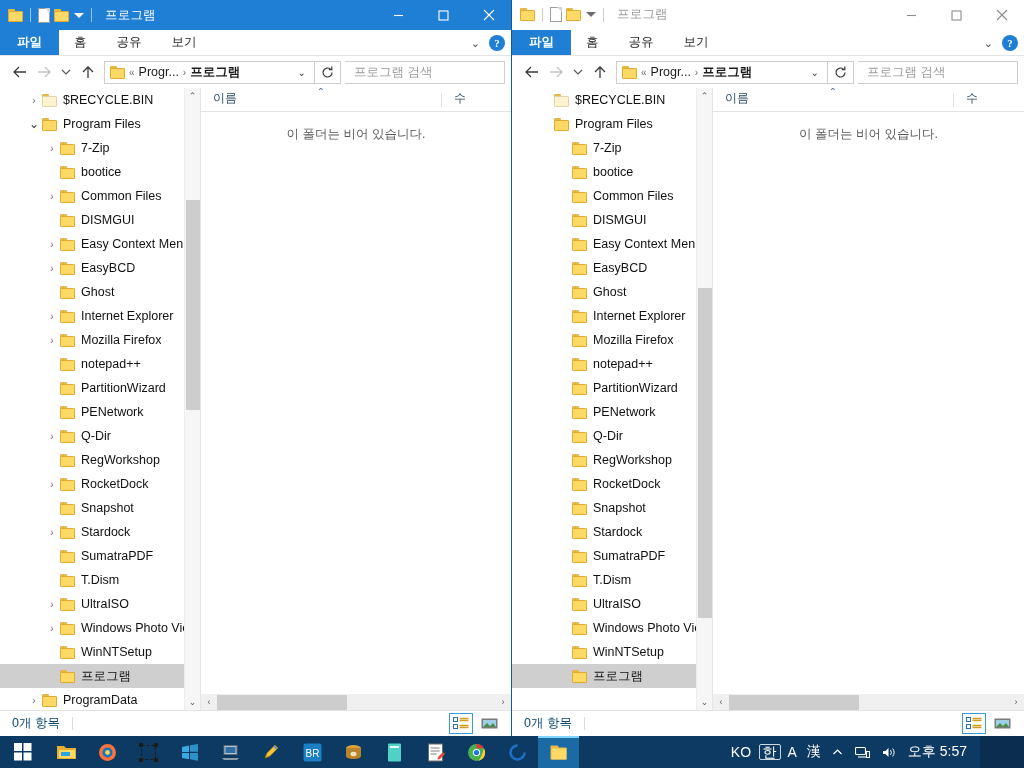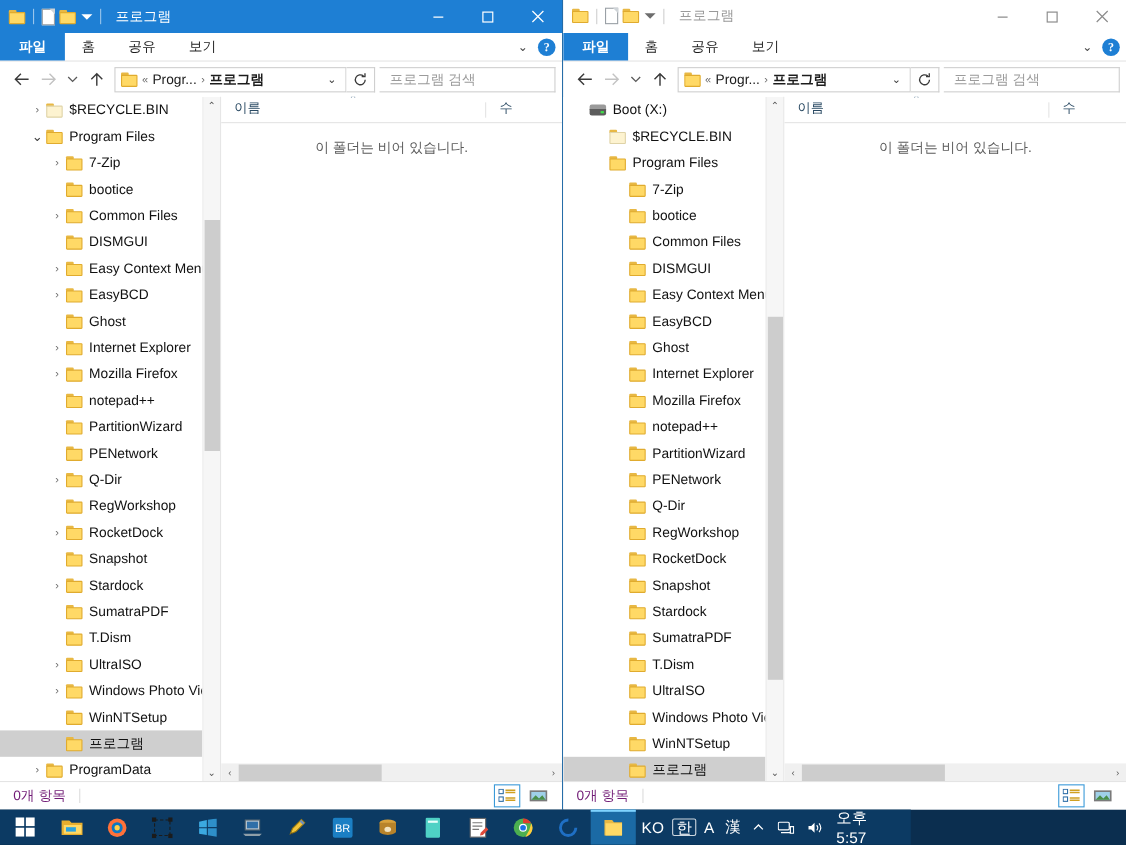--- a/index.html
+++ b/index.html
@@ -134,28 +134,28 @@
   .hsb { position: absolute; left: 0; right: 0; bottom: 0; height: 16px; background: #f0f0f0;
          display: flex; align-items: center; }
   .hsb .arw { width: 16px; text-align: center; color: #5a5a5a; font-size: 9px; }
   .hsb .track { position: relative; flex: 1; height: 16px; }
   .hsb .thumb { position: absolute; top: 1px; bottom: 0; background: #cdcdcd; }
 
   
   .statusbar { position: absolute; left: 0; right: 0; bottom: 0; height: 26px;
                background: #fff; border-top: 1px solid #e4e4e4;
                display: flex; align-items: center; padding: 0 4px 0 12px; }
-  .status-text { font-size: 12.5px; color: #701a75; }
+  .status-text { font-size: 12.5px; color: #0c4a6e; }
   .status-sep { width: 1px; height: 13px; background: #dcdcdc; margin-left: 12px; }
   .viewbtns { margin-left: auto; display: flex; gap: 4px; padding-right: 6px; }
   .vbtn { width: 24px; height: 21px; display: flex; align-items: center; justify-content: center; }
   .vbtn.on { border: 1px solid #3a9ad9; background: #ffffff; }
 
   
-  .taskbar { position: absolute; left: 0; bottom: 0; width: 828px; height: 32px;
+  .taskbar { position: absolute; left: 0; bottom: 0; width: 980px; height: 32px;
              background: #0c3a63; display: flex; align-items: flex-start; }
   .tb-start { width: 46px; height: 32px; display: flex; align-items: center; justify-content: center; }
   .tb-item { width: 41px; height: 32px; display: flex; align-items: center; justify-content: center;
              position: relative; }
   .tb-item.active { background: #1b6aa5; }
   .tb-item.active::after { content: ""; position: absolute; top: 0; left: 0; right: 0;
                            height: 2px; background: #7fd3ff; }
   .tray { margin-left: auto; display: flex; align-items: center; height: 32px; padding-right: 8px; gap: 0; }
   .tray span.t { color: #fff; font-size: 14px; padding: 0 5px; }
   .tray .ko { font-size: 10.5px; letter-spacing: .3px; }
@@ -602,29 +602,20 @@
               <path d="M10.8 0.6v3h-3" stroke="currentColor" stroke-width="1.2" fill="none"></path>
             </svg>
           </div>
           <div class="searchbox">
             <span>프로그램 검색</span>
           </div>
         </div>
         <div class="wbody">
           <div class="navpane">
             <div class="scroller">
-              <div class="tnode" style="padding-left: 8px;">
-                <span class="tchev"></span>
-                <span class="ic drive">
-                  <span class="d1"></span>
-                  <span class="d2"></span>
-                  <span class="led"></span>
-                </span>
-                <span>Boot (X:)</span>
-              </div>
               <div class="tnode" style="padding-left: 26px;">
                 <span class="tchev"></span>
                 <span class="ic folder pale">
                   <span class="tab"></span>
                   <span class="body"></span>
                 </span>
                 <span>$RECYCLE.BIN</span>
               </div>
               <div class="tnode" style="padding-left: 26px;">
                 <span class="tchev"></span>

